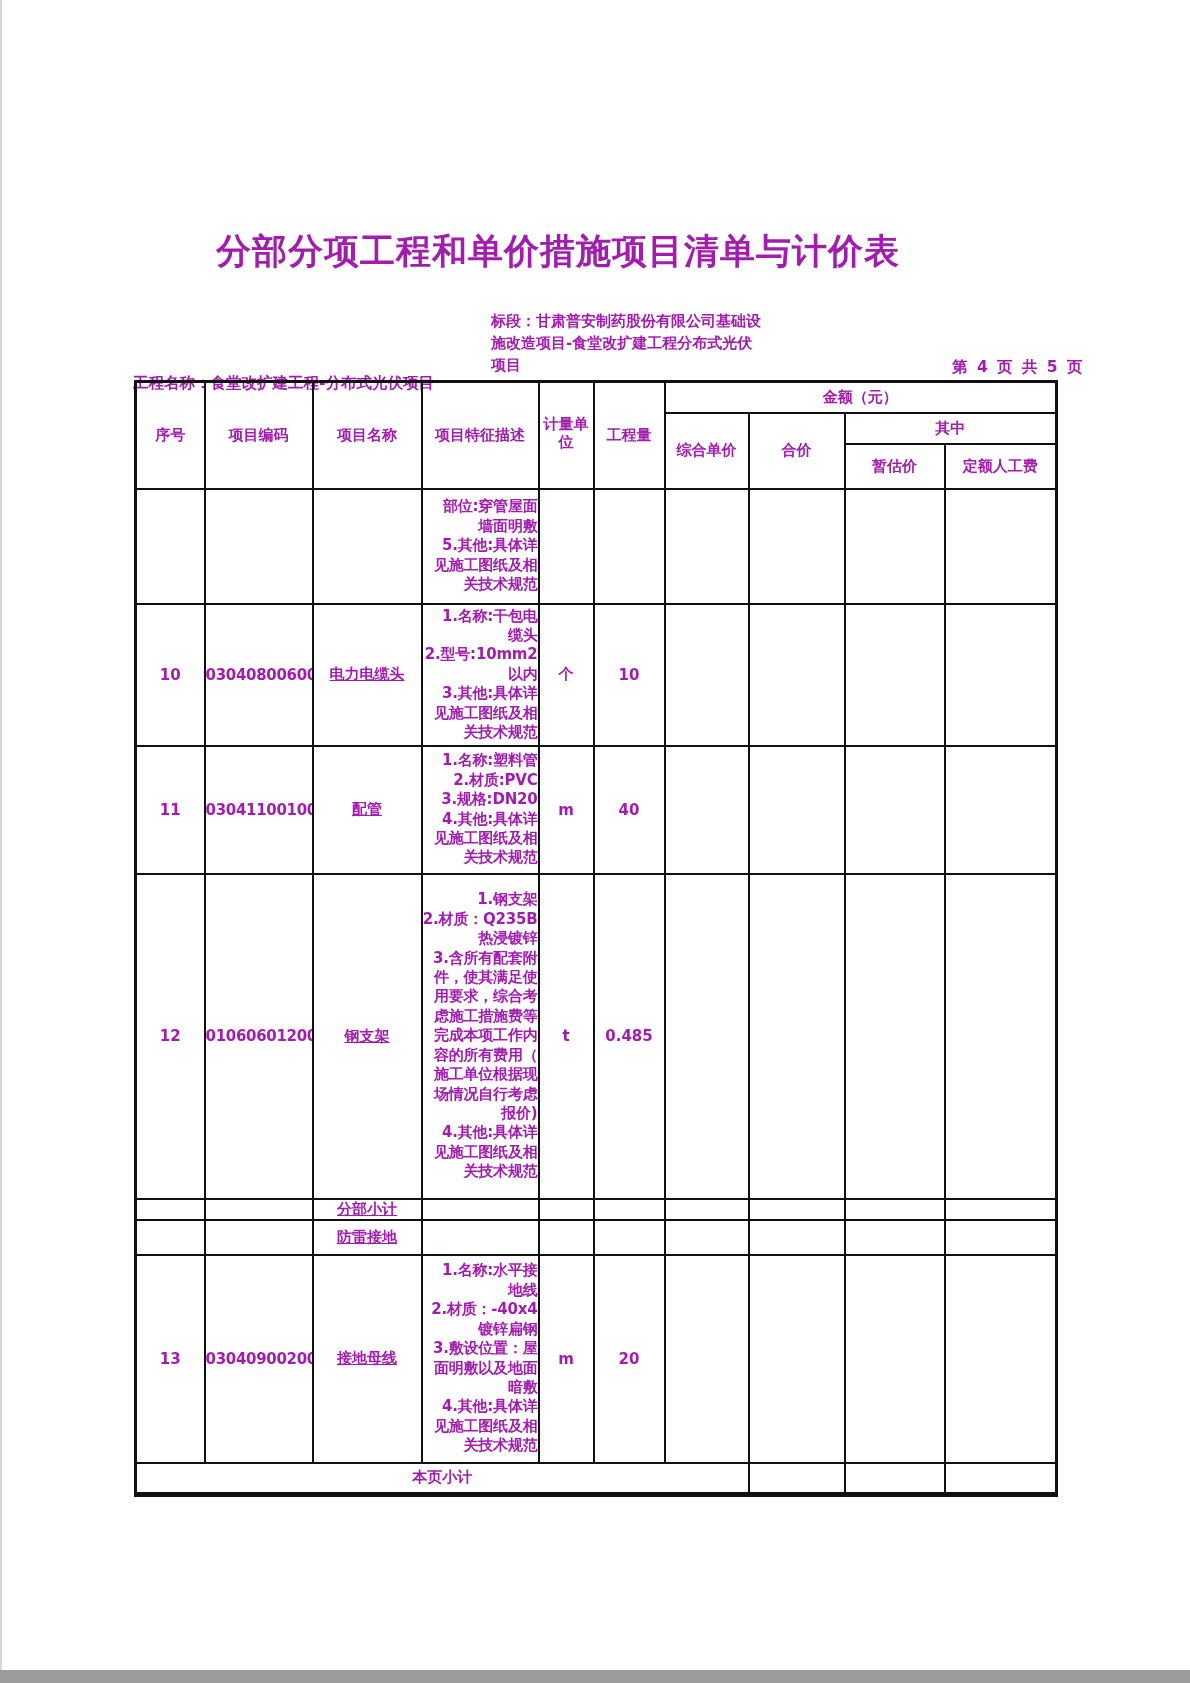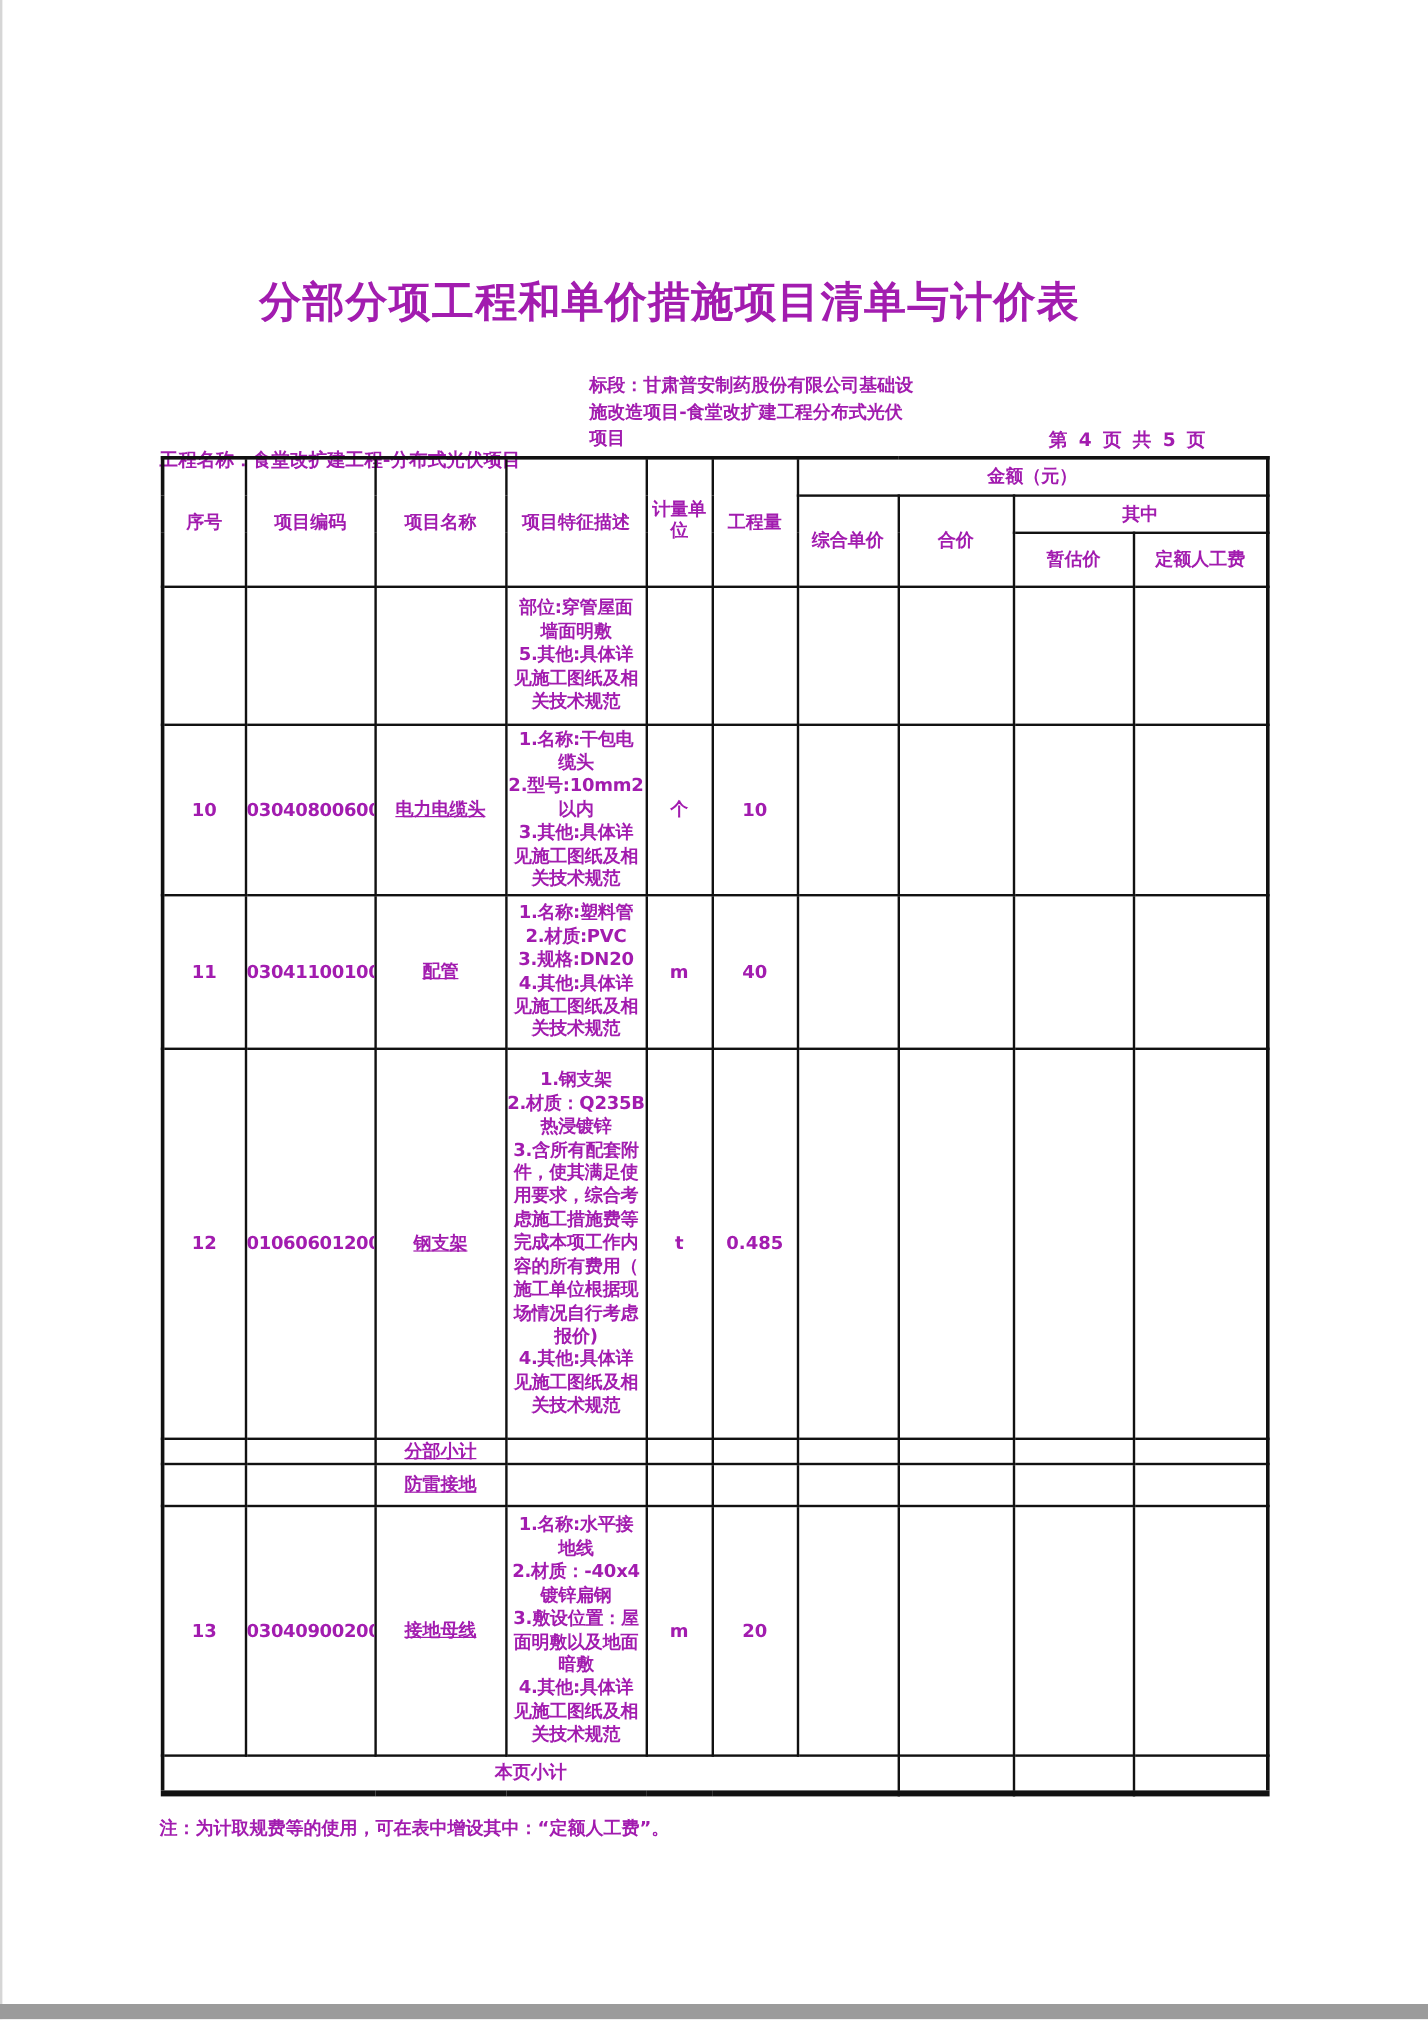--- a/index.html
+++ b/index.html
@@ -19,42 +19,42 @@
   }
   .section{
     position:absolute;left:491px;top:310px;width:320px;
     font-size:15px;line-height:22px;white-space:pre-line;
   }
   .proj{
     position:absolute;left:133px;top:356px;
     font-size:15.5px;white-space:nowrap;margin-top:17px;
   }
   .pagenum{
-    position:absolute;left:874px;top:357px;width:160px;
+    position:absolute;left:952px;top:357px;width:160px;
     font-size:15.5px;white-space:nowrap;letter-spacing:2px;
   }
   table.tbl{
     position:absolute;left:134px;top:380px;width:921px;
     border-collapse:collapse;table-layout:fixed;
     border:3px solid #111;border-bottom:5px solid #111;
   }
   table.tbl td{
     border:2px solid #111;
     font-size:15px;
     padding:0;
     overflow:hidden;
     vertical-align:middle;
   }
   td.c{text-align:center;}
   td.l{text-align:center;padding-left:3px;text-decoration:underline;}
   td.code{
     text-align:center;font-size:14px;letter-spacing:-0.3px;white-space:nowrap;
   }
   td.desc{
-    text-align:center;
+    text-align:right;
     font-size:14px;
     line-height:19.4px;
     letter-spacing:-0.2px;
     white-space:pre-line;
     word-break:keep-all;
     padding:2px 1px 2px 3px;
   }
   td.v-bottom{vertical-align:bottom;padding-bottom:4px;}
   tr.hr1{height:31px;}
   tr.hr2{height:31px;}
@@ -258,17 +258,16 @@
 
       <tr class="rh-sub">
         <td colspan="7" class="c">本页小计</td>
         <td></td>
         <td></td>
         <td></td>
       </tr>
     </tbody>
   </table>
 
-  <div class="note">注：为计取规费等的使用，可在表中增设其中：“定额人工费”。</div>
 
   <div class="scan-edge-left"></div>
   <div class="scan-edge"></div>
 </div>
 
 </body></html>

